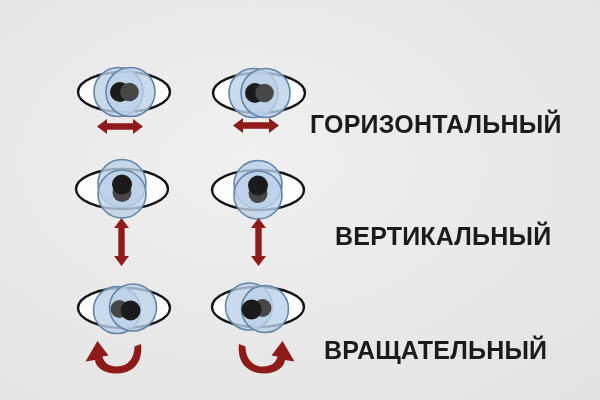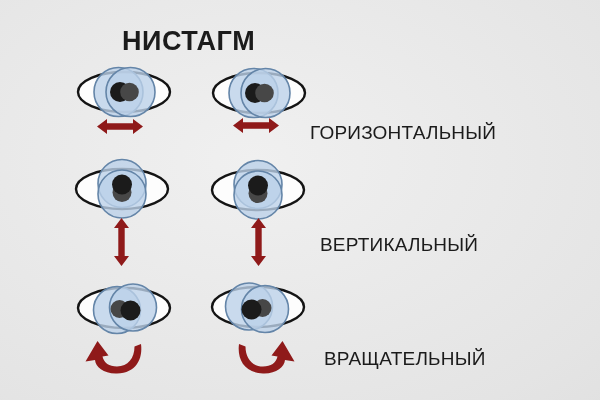--- a/index.html
+++ b/index.html
@@ -9,37 +9,36 @@
     overflow:hidden;
     font-family:"Liberation Sans", sans-serif;
     background:radial-gradient(130% 130% at 42% 40%, var(--bg-light,#f0f0f0) 0%, var(--bg-mid,#e4e4e4) 55%, var(--bg-dark,#d8d8d8) 100%);
   }
   .abs{position:absolute;}
   .title{
     font-size:27px;font-weight:bold;color:var(--text,#1b1b1b);
     letter-spacing:0.5px;white-space:nowrap;
   }
   .row-label{
-    font-size:19px;font-weight:normal;color:var(--text,#1b1b1b);
-    white-space:nowrap;letter-spacing:0.2px;margin-top:12px;
+    font-size:25px;font-weight:bold;color:var(--text,#1b1b1b);
+    white-space:nowrap;letter-spacing:0.2px;
   }
   svg{display:block;overflow:visible;}
   .mirror{transform:scaleX(-1);}
   .eye-outline{fill:#fdfdfd;stroke:var(--eye-outline,#141414);stroke-width:2.4;}
   .iris{fill:var(--iris-fill,#bcd1e8);fill-opacity:0.8;stroke:var(--iris-stroke,#6485a8);stroke-width:1.6;}
   .pupil-dark{fill:var(--pupil-dark,#1b1b1b);}
   .pupil-gray{fill:var(--pupil-gray,#474747);}
   .arrow-fill{fill:var(--arrow,#8f1a1a);}
 </style>
 </head>
 <body>
 
 <div class="stage">
 
-  <div class="abs title" style="left:122px;top:26px;">НИСТАГМ</div>
 
   <svg class="abs" style="left:74px;top:66px;" width="100" height="52" viewBox="0 0 100 52">
     <ellipse class="eye-outline" cx="50" cy="26" rx="46" ry="20"></ellipse>
     <circle class="iris" cx="44.5" cy="26" r="24.5"></circle>
     <circle class="iris" cx="56.5" cy="26" r="24.5"></circle>
     <circle class="pupil-dark" cx="46" cy="26" r="10"></circle>
     <circle class="pupil-gray" cx="55.5" cy="26" r="9.3"></circle>
   </svg>
 
   <svg class="abs" style="left:209px;top:67px;" width="100" height="52" viewBox="0 0 100 52">
@@ -77,21 +76,21 @@
   </svg>
 
   <svg class="abs" style="left:113px;top:218px;" width="17" height="48" viewBox="0 0 17 48">
     <polygon class="arrow-fill" points="8.5,0 16,10 11.7,10 11.7,38 16,38 8.5,48 1,38 5.3,38 5.3,10 1,10"></polygon>
   </svg>
 
   <svg class="abs" style="left:250px;top:218px;" width="17" height="48" viewBox="0 0 17 48">
     <polygon class="arrow-fill" points="8.5,0 16,10 11.7,10 11.7,38 16,38 8.5,48 1,38 5.3,38 5.3,10 1,10"></polygon>
   </svg>
 
-  <div class="abs row-label" style="left:320px;top:222px;">ВЕРТИКАЛЬНЫЙ</div>
+  <div class="abs row-label" style="left:335px;top:222px;">ВЕРТИКАЛЬНЫЙ</div>
 
   <svg class="abs" style="left:74px;top:282px;" width="100" height="52" viewBox="0 0 100 52">
     <ellipse class="eye-outline" cx="50" cy="26" rx="46" ry="20"></ellipse>
     <circle class="iris" cx="43" cy="28" r="23.5"></circle>
     <circle class="iris" cx="59" cy="25.5" r="23.5"></circle>
     <circle class="pupil-gray" cx="45.5" cy="27" r="9"></circle>
     <circle class="pupil-dark" cx="56.5" cy="28.5" r="10"></circle>
   </svg>
 
   <svg class="abs" style="left:208px;top:281px;" width="100" height="52" viewBox="0 0 100 52">

